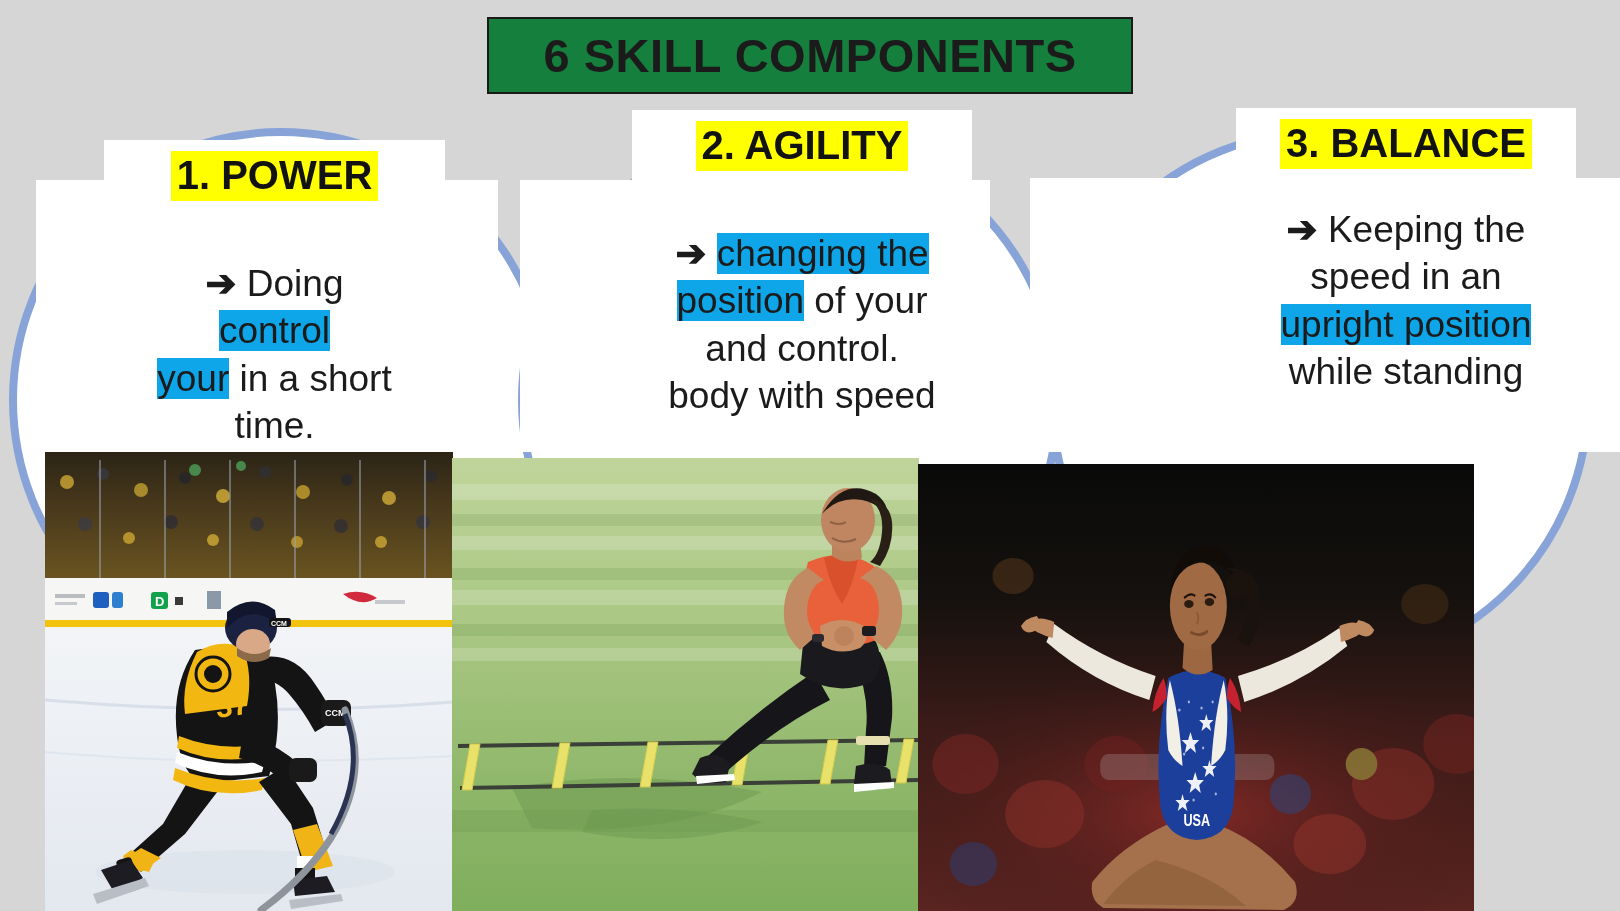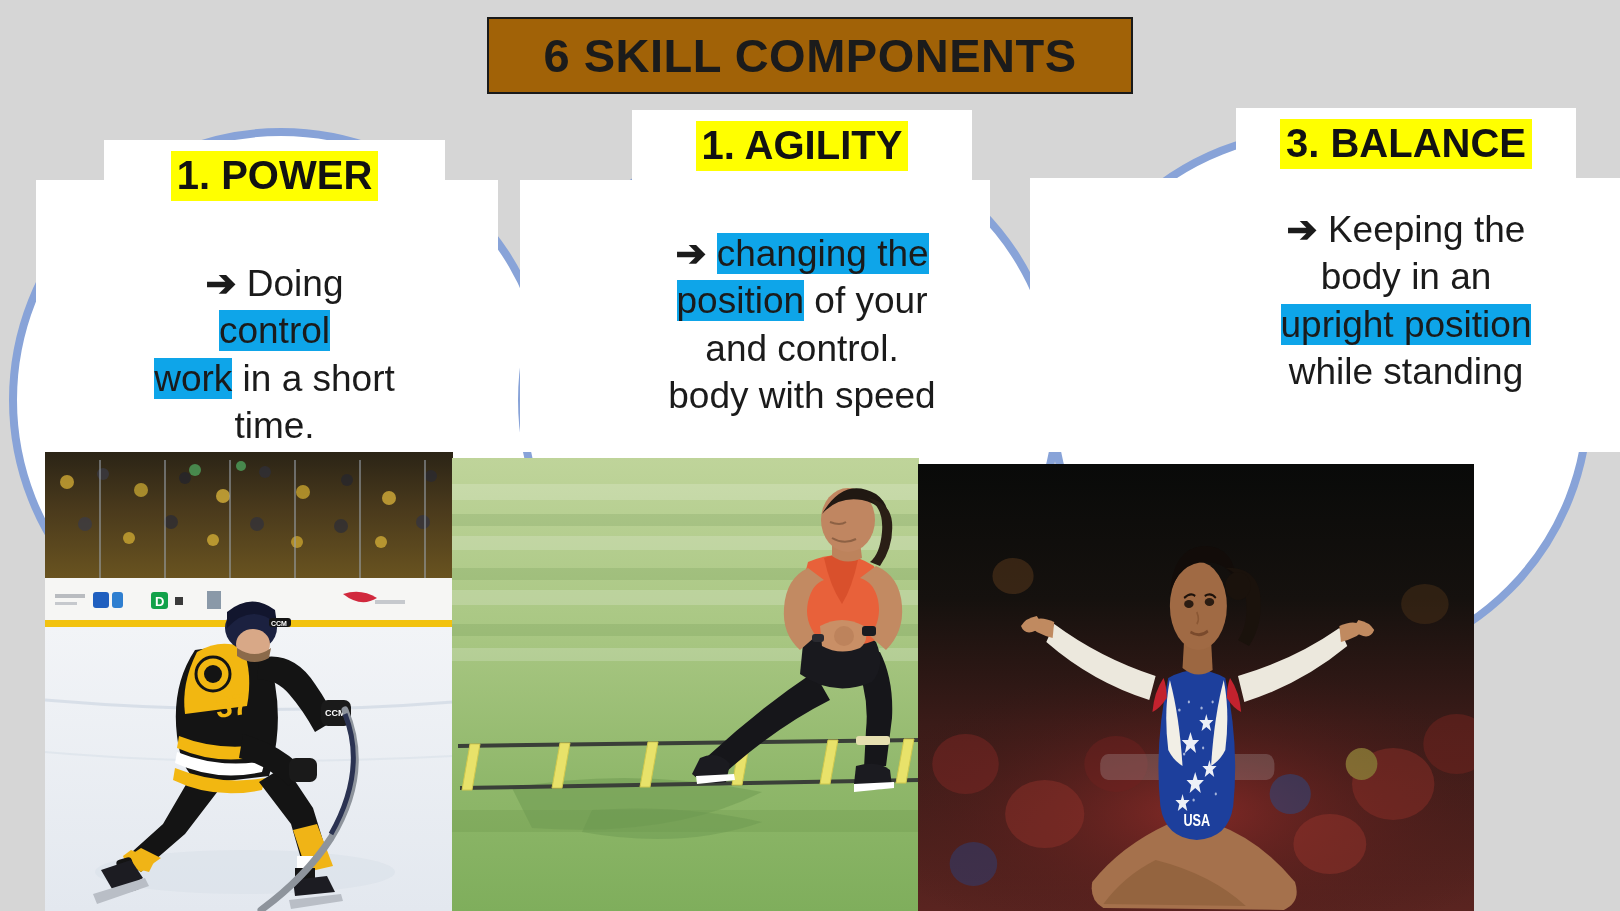--- a/index.html
+++ b/index.html
@@ -32,21 +32,21 @@
     z-index: 1;
   }
 
   
   .title-box {
     position: absolute;
     left: 487px;
     top: 17px;
     width: 646px;
     height: 77px;
-    background: #a16207;
+    background: #15803d;
     border: 2px solid #1a1a1a;
     display: flex;
     align-items: center;
     justify-content: center;
     z-index: 40;
   }
   .title-text {
     font-size: 47px;
     font-weight: bold;
     color: #1b1b1b;
@@ -140,30 +140,30 @@
       <span class="col-head-text">1. POWER</span>
     </div>
     <div class="col-body">
       <div>
         <span class="arrow">➔</span>
         <span>Doing</span>
       </div>
       <div>
         <span class="hl">control</span>
       </div>
-      <div><span class="hl">work</span><span> in a short</span></div>
+      <div><span class="hl">your</span><span> in a short</span></div>
       <div>
         <span>time.</span>
       </div>
     </div>
   </div>
 
   <div class="col" id="col-agility">
     <div class="col-head">
-      <span class="col-head-text">1. AGILITY</span>
+      <span class="col-head-text">2. AGILITY</span>
     </div>
     <div class="col-body">
       <div>
         <span class="arrow">➔</span>
         <span class="hl">changing the</span>
       </div>
       <div><span class="hl">position</span><span> of your</span></div>
       <div>
         <span>and control.</span>
       </div>
@@ -176,21 +176,21 @@
   <div class="col" id="col-balance">
     <div class="col-head">
       <span class="col-head-text">3. BALANCE</span>
     </div>
     <div class="col-body">
       <div>
         <span class="arrow">➔</span>
         <span>Keeping the</span>
       </div>
       <div>
-        <span>body in an</span>
+        <span>speed in an</span>
       </div>
       <div>
         <span class="hl">upright position</span>
       </div>
       <div>
         <span>while standing</span>
       </div>
     </div>
   </div>
 

